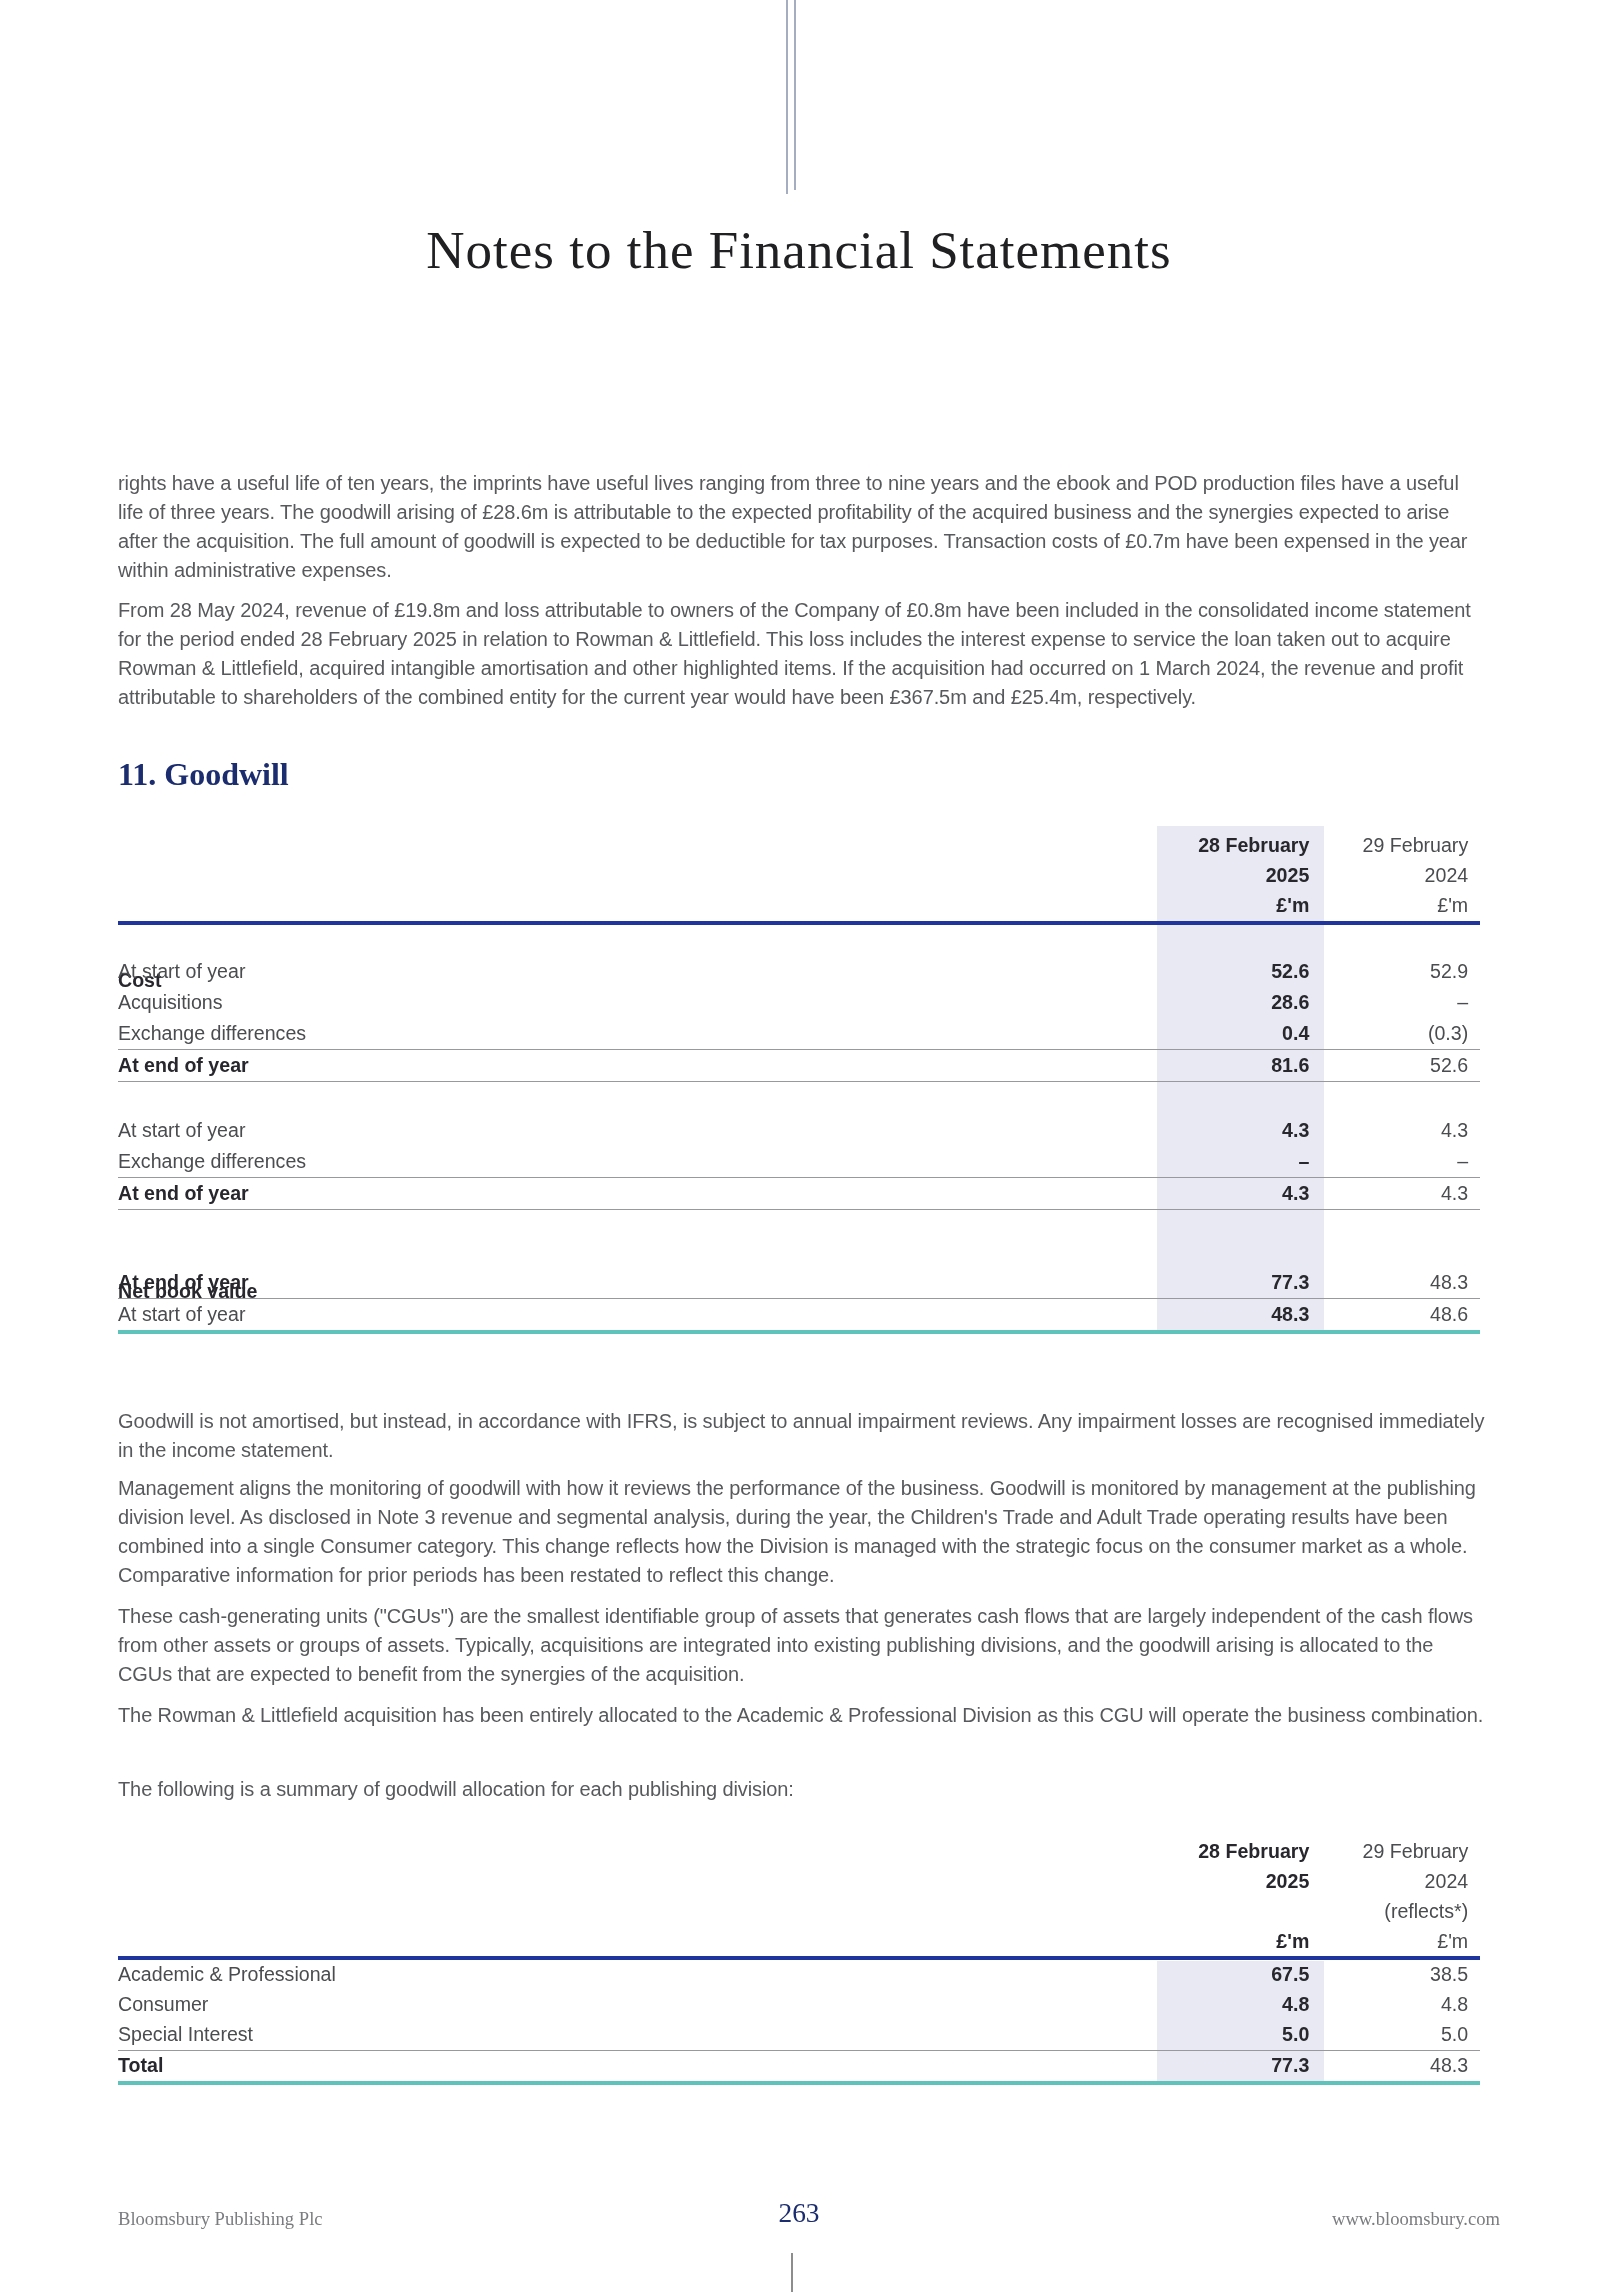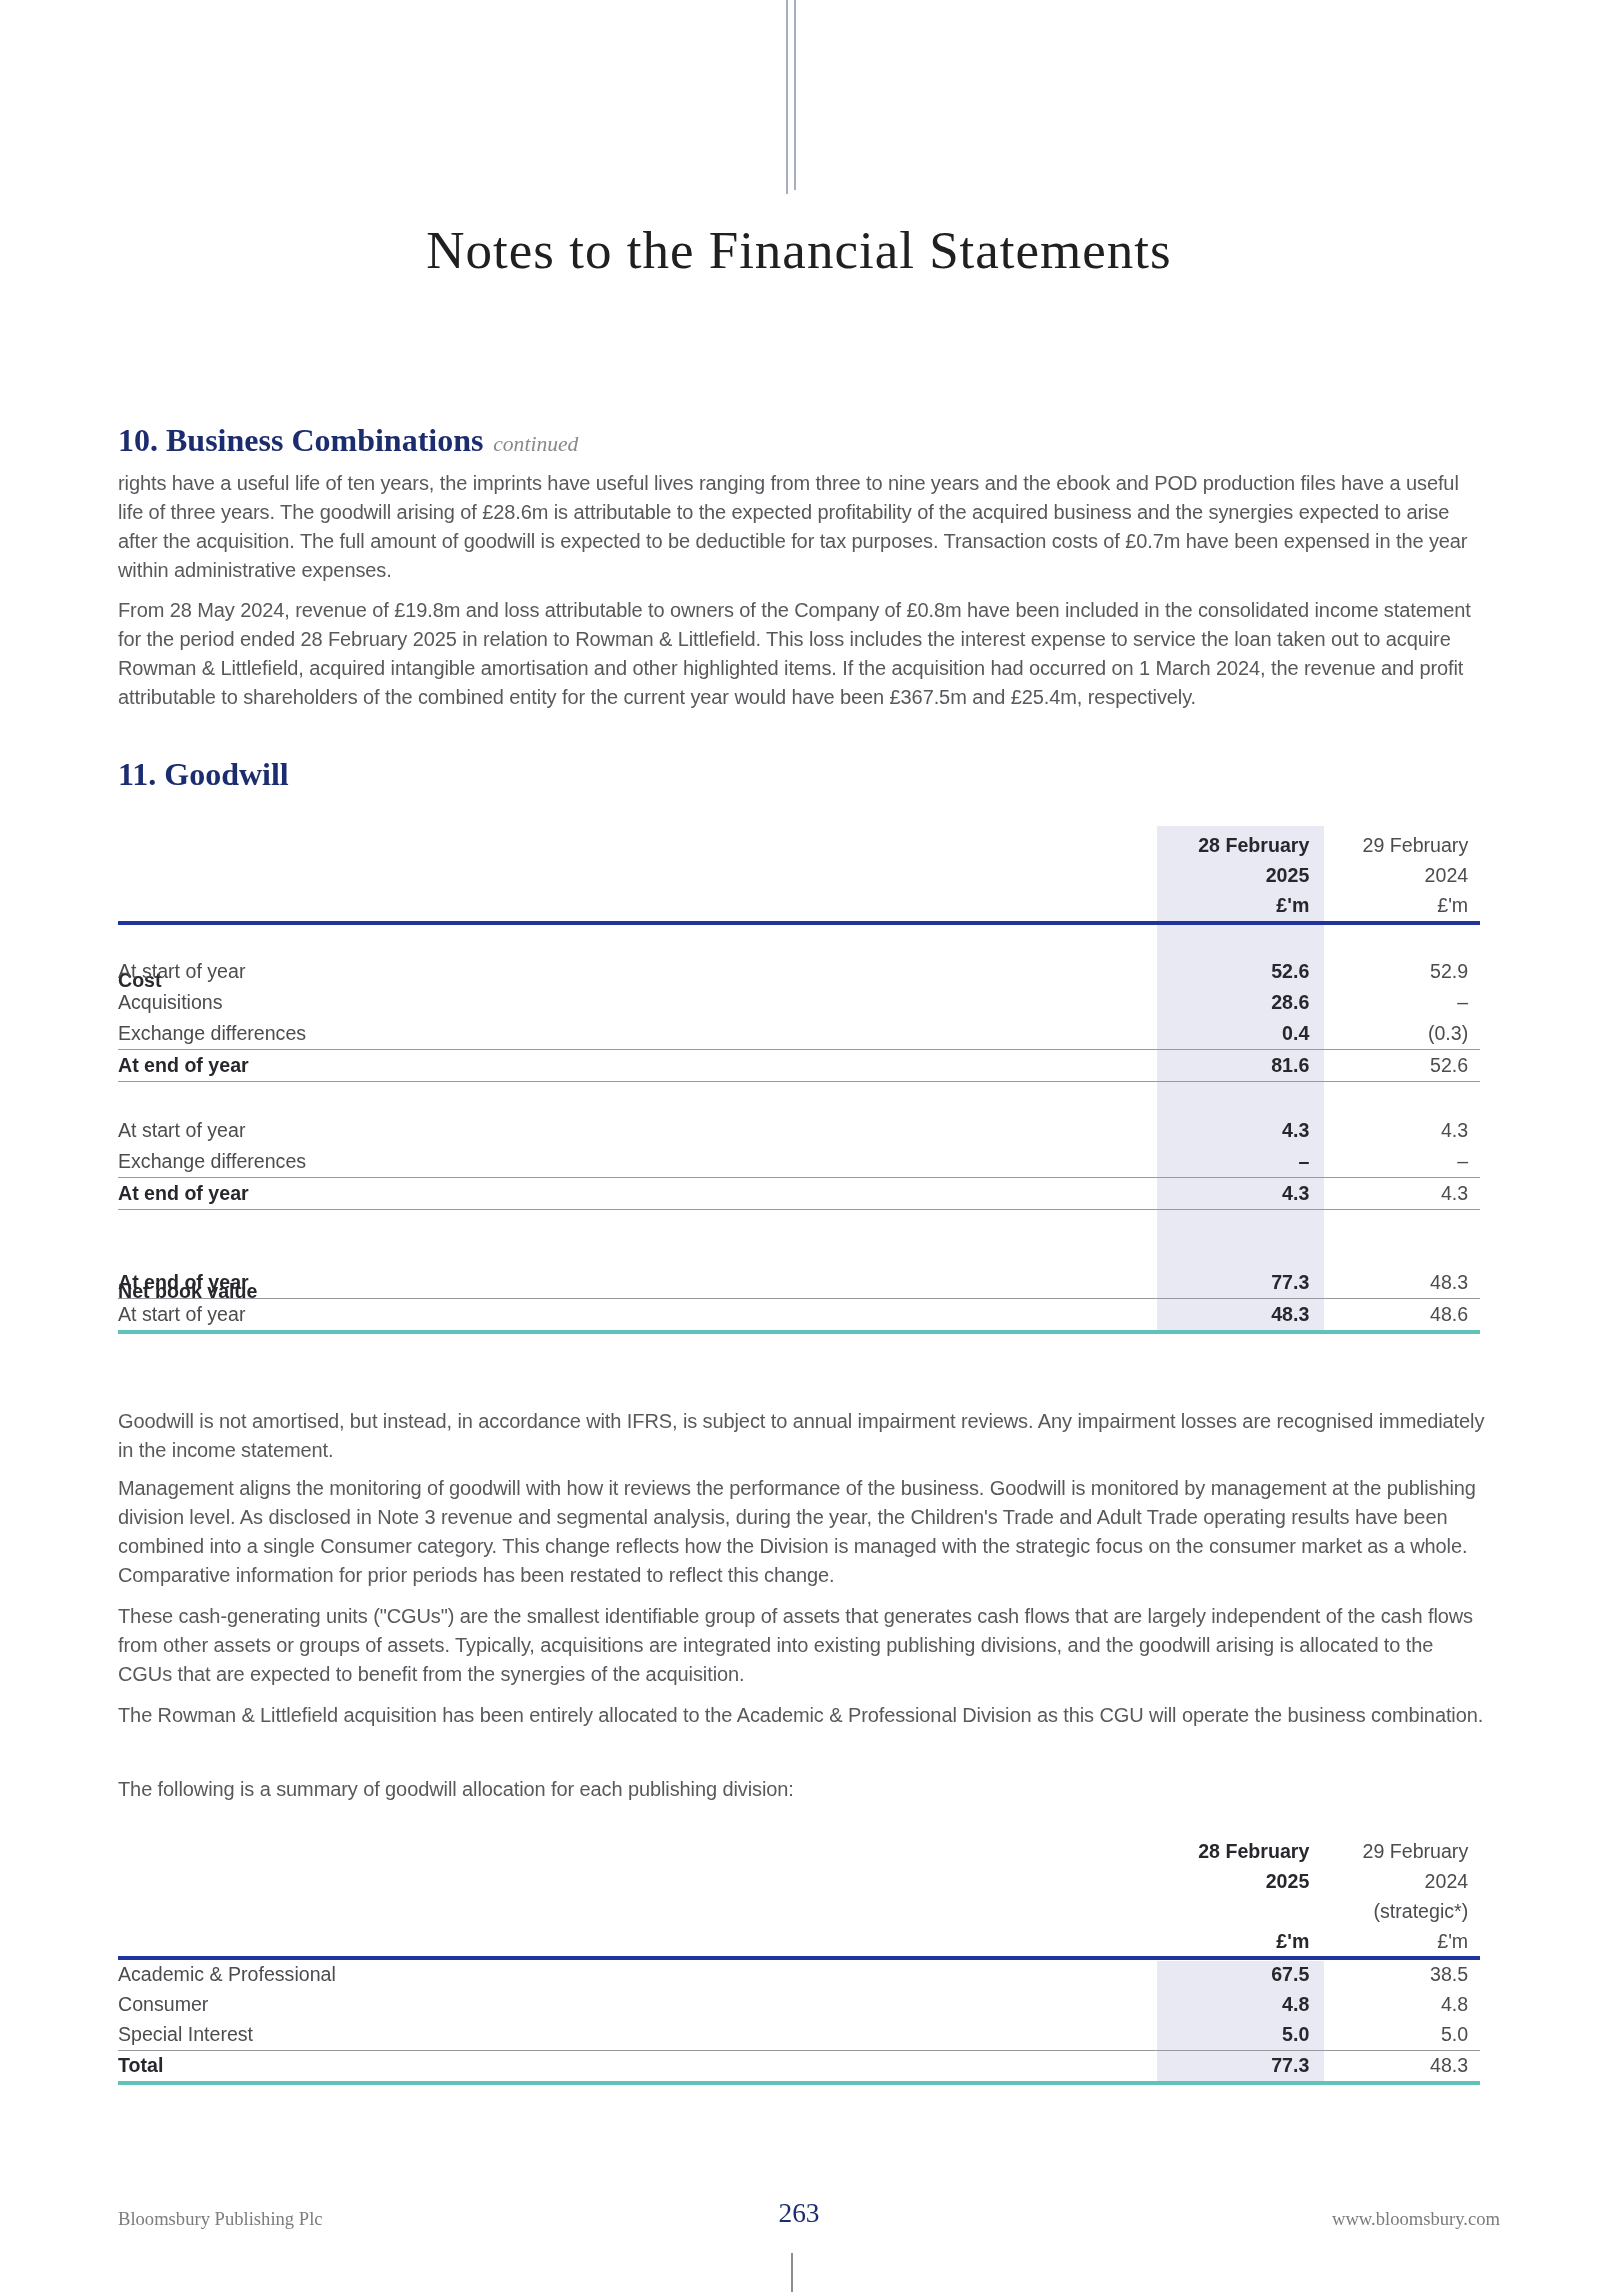--- a/index.html
+++ b/index.html
@@ -78,23 +78,20 @@
 </head>
 <body>
 
 <div class="page">
 
   <div class="top-rule a"></div>
   <div class="top-rule b"></div>
 
   <h1 class="doc-title">Notes to the Financial Statements</h1>
 
-  <div class="sec-heading sec10">
-    <span class="num-title">10. Business Combinations</span><span class="continued">continued</span>
-  </div>
 
   <p class="body-para p1">rights have a useful life of ten years, the imprints have useful lives ranging from three to nine years and the ebook and POD production files have a useful life of three years. The goodwill arising of £28.6m is attributable to the expected profitability of the acquired business and the synergies expected to arise after the acquisition. The full amount of goodwill is expected to be deductible for tax purposes. Transaction costs of £0.7m have been expensed in the year within administrative expenses.</p>
   <p class="body-para p2">From 28 May 2024, revenue of £19.8m and loss attributable to owners of the Company of £0.8m have been included in the consolidated income statement for the period ended 28 February 2025 in relation to Rowman &amp; Littlefield. This loss includes the interest expense to service the loan taken out to acquire Rowman &amp; Littlefield, acquired intangible amortisation and other highlighted items.  If the acquisition had occurred on 1 March 2024, the revenue and profit attributable to shareholders of the combined entity for the current year would have been £367.5m and £25.4m, respectively.</p>
 
   <div class="sec-heading sec11">
     <span class="num-title">11. Goodwill</span>
   </div>
 
   <div class="gtable gtable-1">
     <div class="col-shade"></div>
@@ -198,21 +195,21 @@
         <div class="h24">29 February</div>
       </div>
       <div class="hrow">
         <div class="lbl"></div>
         <div class="h25">2025</div>
         <div class="h24">2024</div>
       </div>
       <div class="hrow">
         <div class="lbl"></div>
         <div class="h25"></div>
-        <div class="h24">(strategic*)</div>
+        <div class="h24">(reflects*)</div>
       </div>
       <div class="hrow">
         <div class="lbl"></div>
         <div class="h25">£'m</div>
         <div class="h24">£'m</div>
       </div>
     </div>
     <div class="navy-rule"></div>
 
     <div class="trow">

